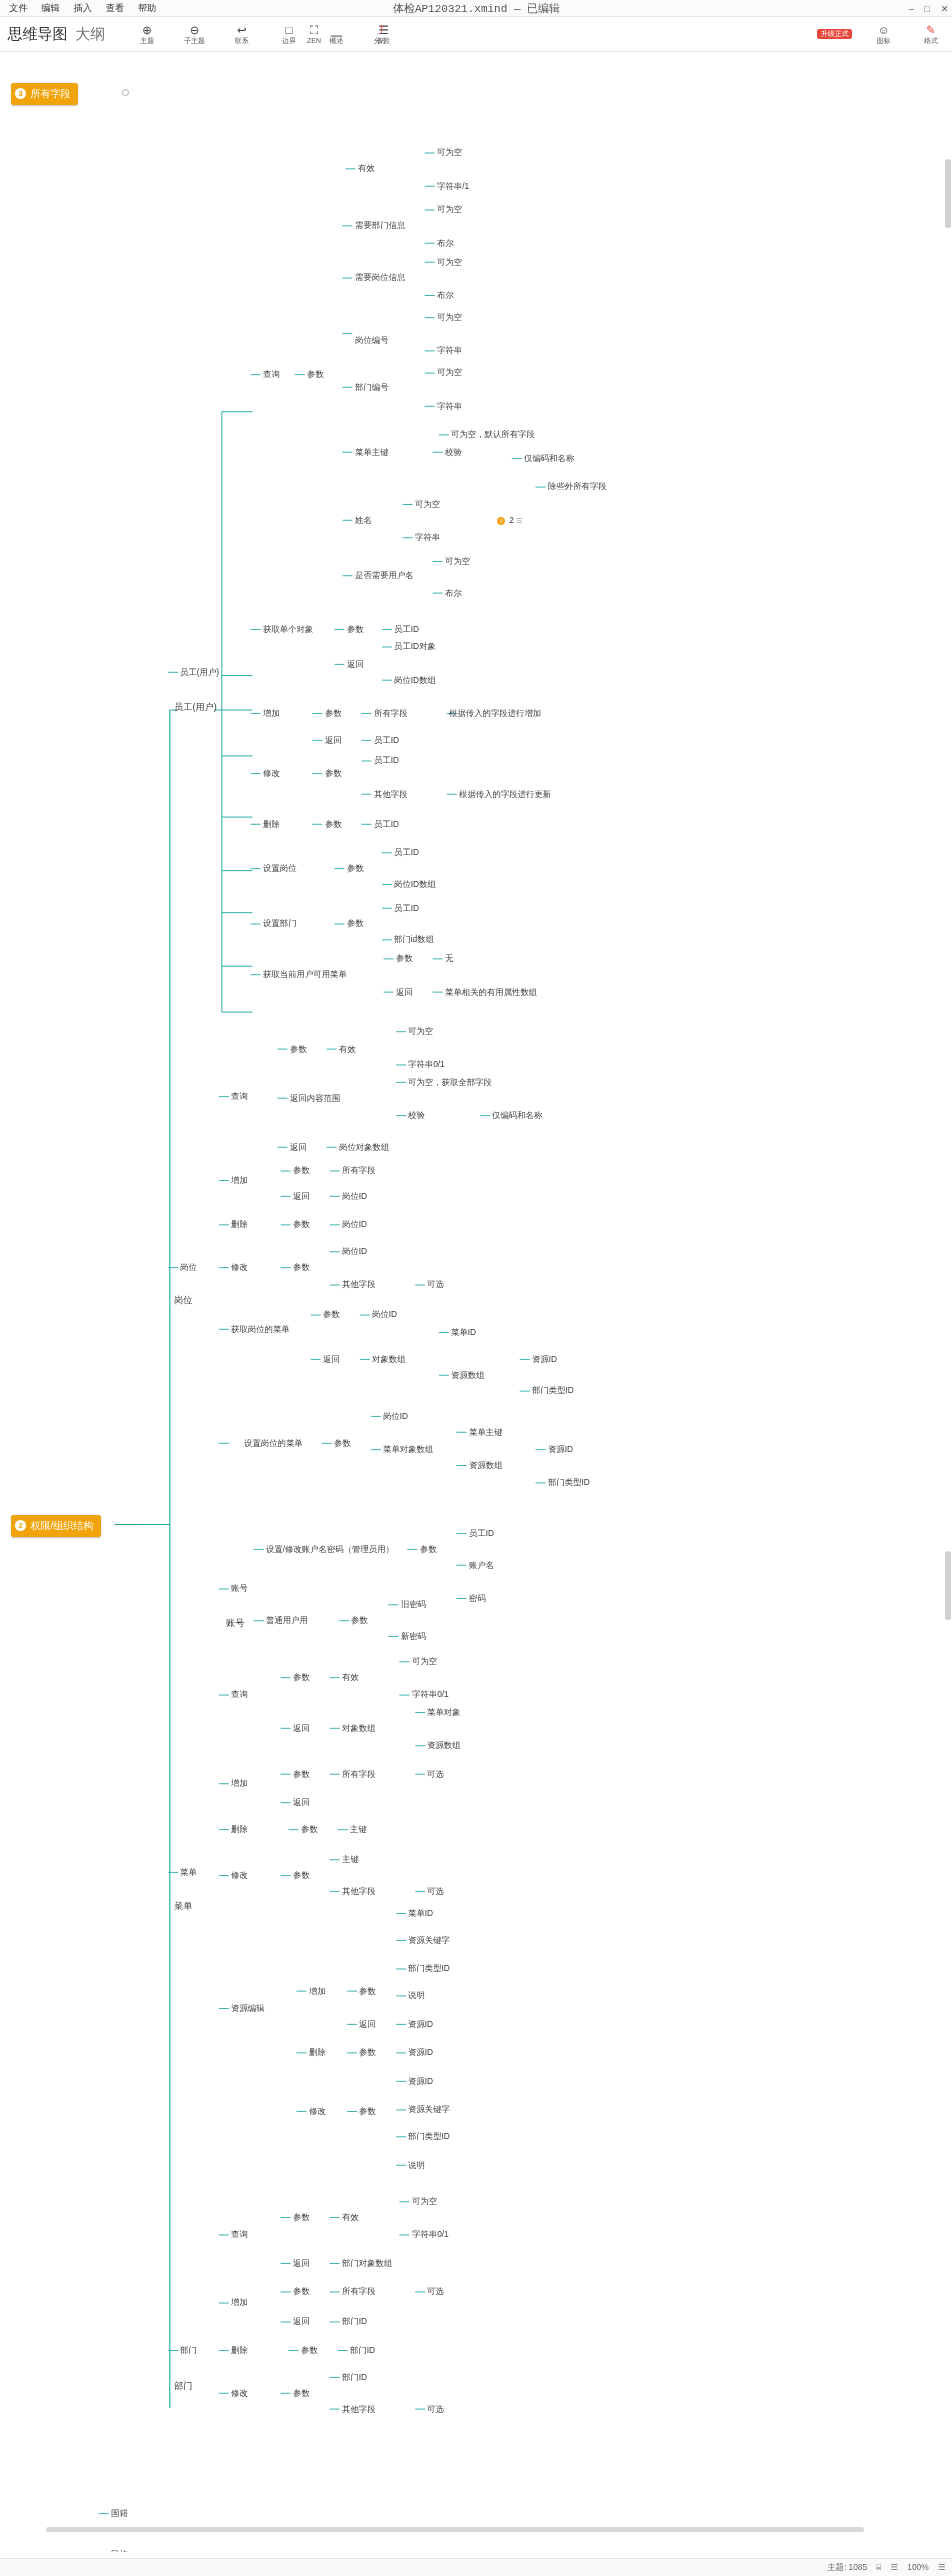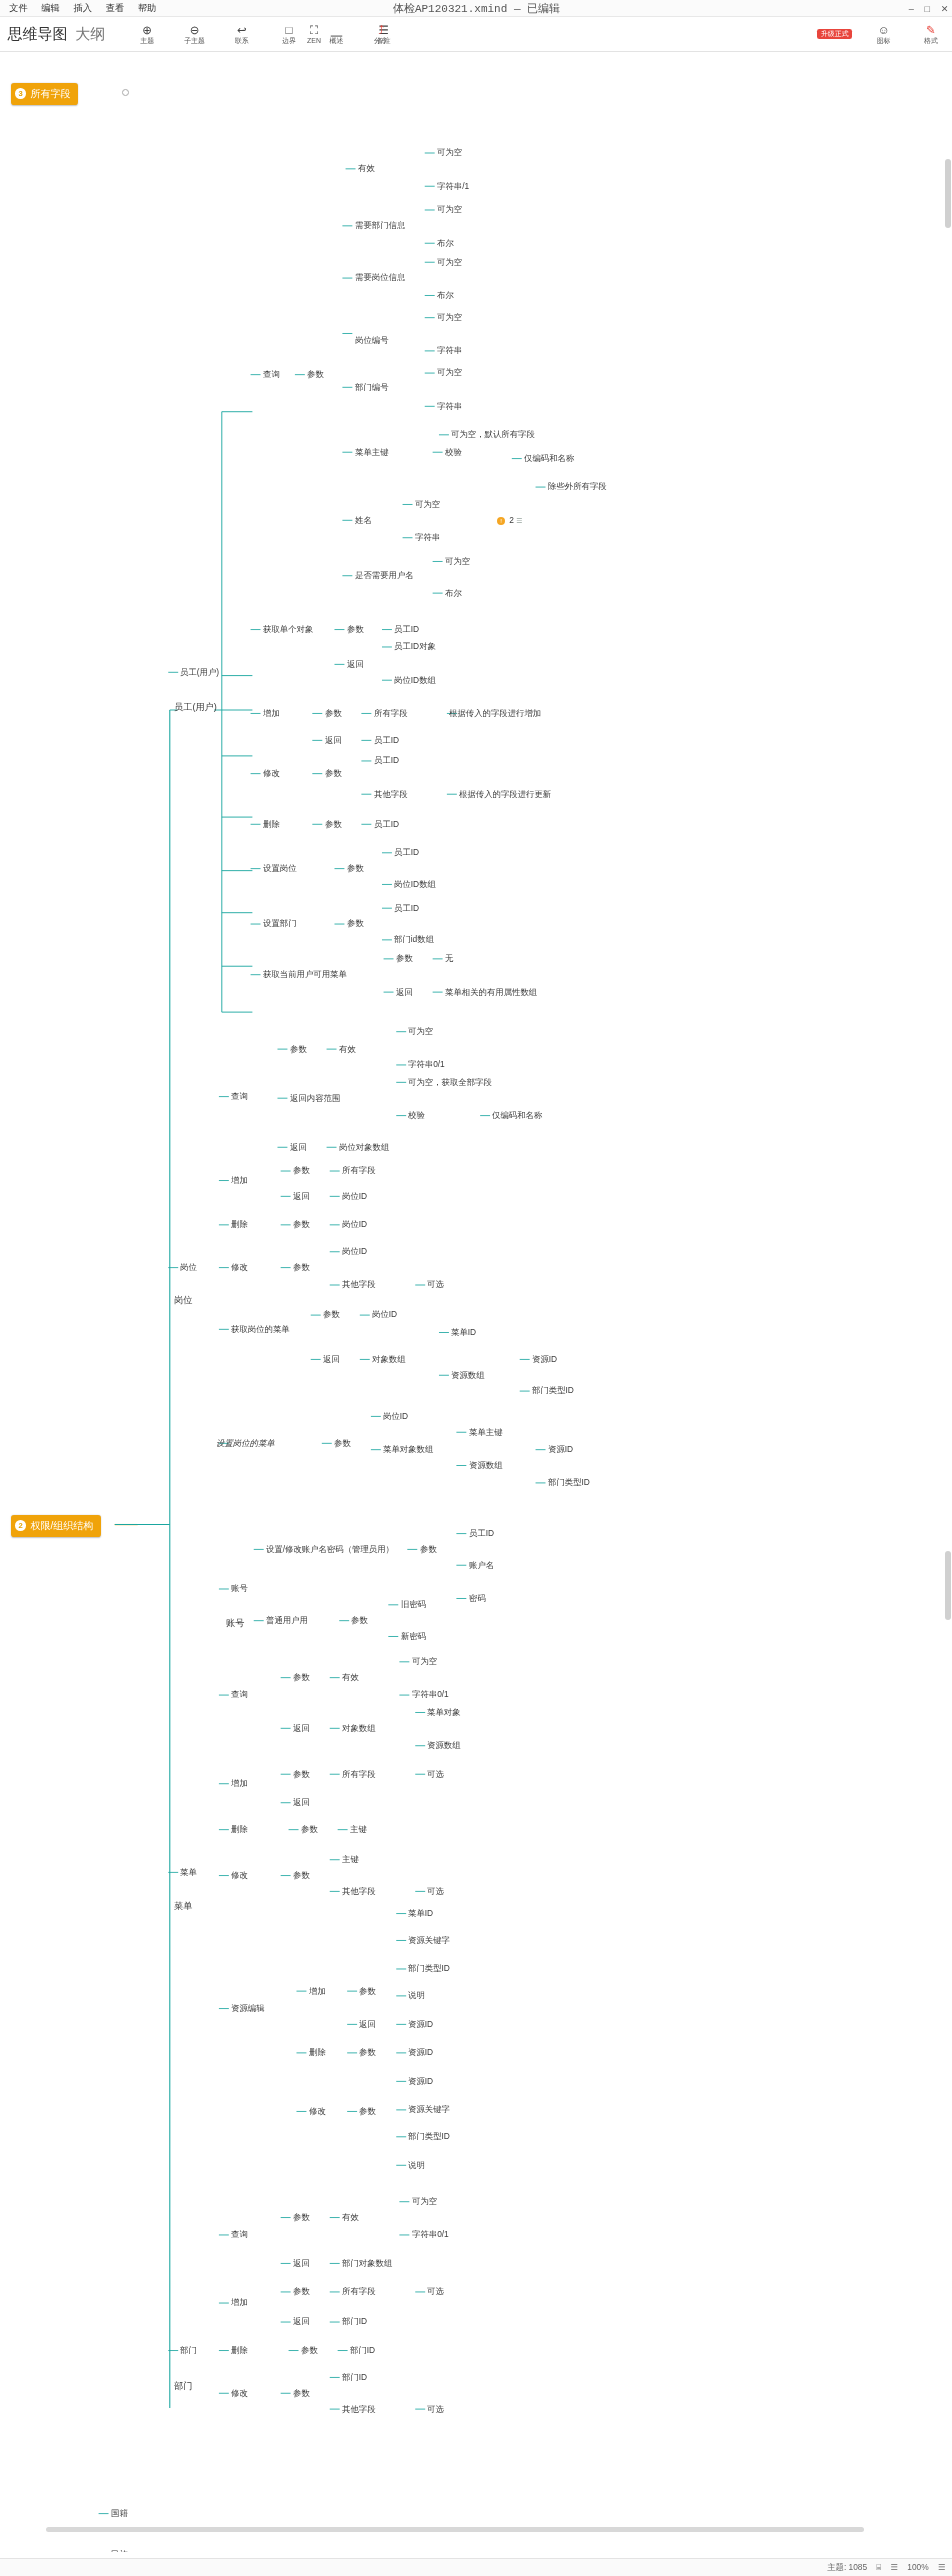--- a/index.html
+++ b/index.html
@@ -474,21 +474,21 @@
       <div class="node" style="left: 427px; top: 1227px;">可选</div>
       <div class="node" style="left: 231px; top: 1272px;">获取岗位的菜单</div>
       <div class="node" style="left: 323px; top: 1257px;">参数</div>
       <div class="node" style="left: 372px; top: 1257px;">岗位ID</div>
       <div class="node" style="left: 323px; top: 1302px;">返回</div>
       <div class="node" style="left: 372px; top: 1302px;">对象数组</div>
       <div class="node" style="left: 451px; top: 1275px;">菜单ID</div>
       <div class="node" style="left: 451px; top: 1318px;">资源数组</div>
       <div class="node" style="left: 532px; top: 1302px;">资源ID</div>
       <div class="node" style="left: 532px; top: 1333px;">部门类型ID</div>
-      <div class="node" style="left: 216px; top: 1386px; font-style: italic;">设置岗位的菜单</div>
+      <div class="node" style="left: 244px; top: 1386px;">设置岗位的菜单</div>
       <div class="node" style="left: 334px; top: 1386px;">参数</div>
       <div class="node" style="left: 383px; top: 1359px;">岗位ID</div>
       <div class="node" style="left: 383px; top: 1392px;">菜单对象数组</div>
       <div class="node" style="left: 469px; top: 1375px;">菜单主键</div>
       <div class="node" style="left: 469px; top: 1408px;">资源数组</div>
       <div class="node" style="left: 548px; top: 1392px;">资源ID</div>
       <div class="node" style="left: 548px; top: 1425px;">部门类型ID</div>
       <div class="node" style="left: 180px; top: 1210px;">岗位</div>
       <div class="node" style="left: 231px; top: 1531px;">账号</div>
       <div class="node" style="left: 266px; top: 1492px;">设置/修改账户名密码（管理员用）</div>

